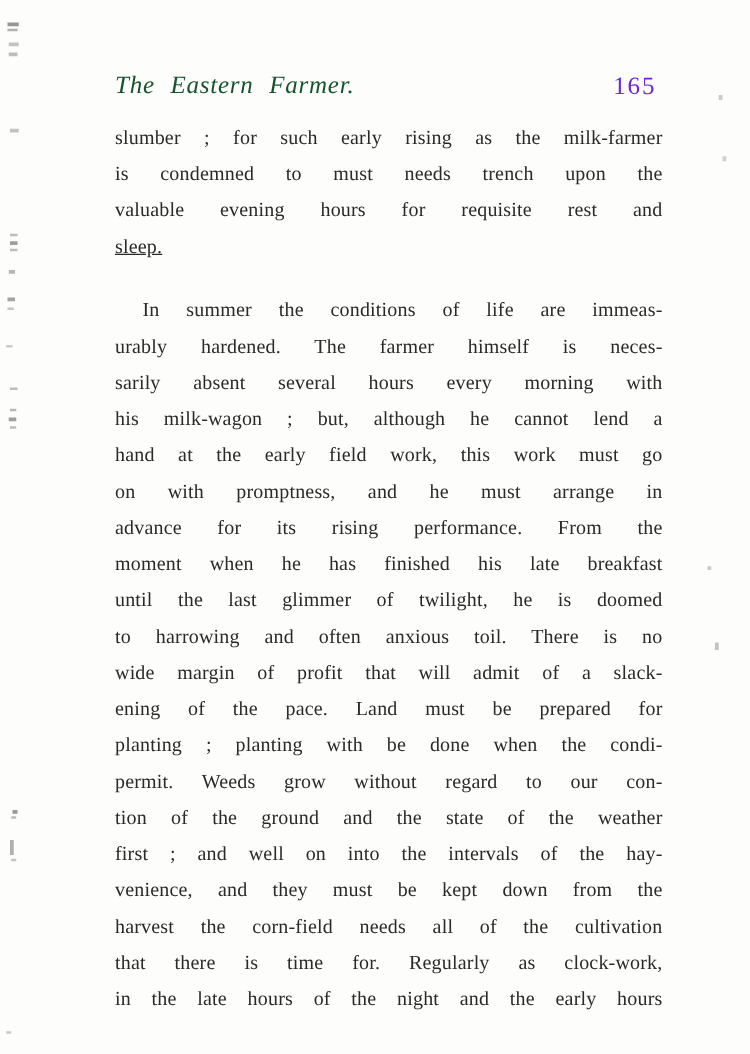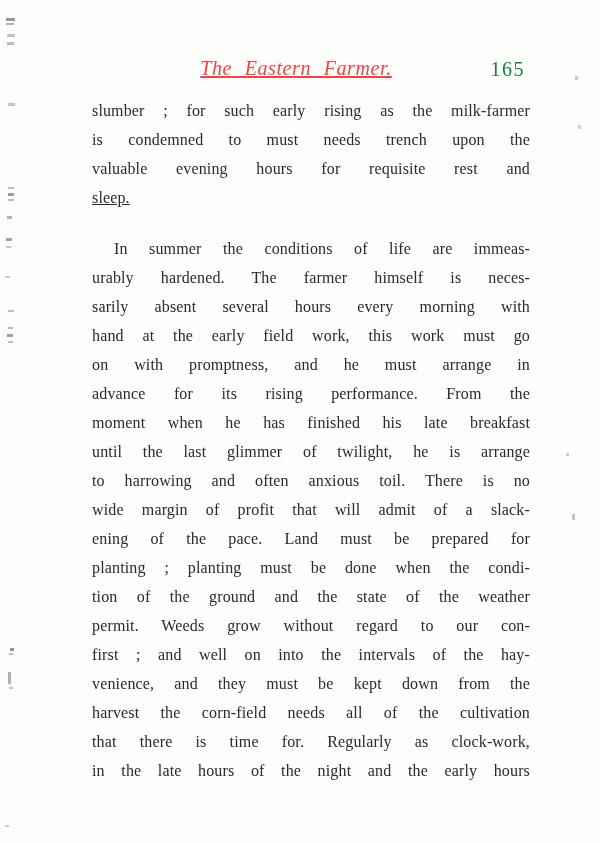--- a/index.html
+++ b/index.html
@@ -22,33 +22,32 @@
     top: 57px;
     left: 92px;
     width: 438px;
     height: 26px;
     font-size: 20px;
   }
   .running-title {
     position: absolute;
     left: 0;
     right: 30px;
-    text-align: center;
+    text-align: left;
     font-style: italic;
     letter-spacing: 0.6px;
     word-spacing: 7px;
-    color: #ef4444;
-    text-decoration: underline;
+    color: #14532d;
   }
   .page-number {
     position: absolute;
     right: 5px;
     top: 1px;
     letter-spacing: 1.5px;
-    color: #15803d;
+    color: #6d28d9;
   }
   
   .body-text {
     position: absolute;
     top: 96px;
     left: 92px;
     width: 438px;
     font-size: 16px;
     line-height: 29px;
     letter-spacing: 0.15px;
@@ -115,31 +114,32 @@
       <div class="line">slumber ; for such early rising as the milk-farmer</div>
       <div class="line">is condemned to must needs trench upon the</div>
       <div class="line">valuable evening hours for requisite rest and</div>
       <div class="line last">sleep.</div>
     </div>
 
     <div class="para indent">
       <div class="line">In summer the conditions of life are immeas-</div>
       <div class="line">urably hardened. The farmer himself is neces-</div>
       <div class="line">sarily absent several hours every morning with</div>
+      <div class="line">his milk-wagon ; but, although he cannot lend a</div>
       <div class="line">hand at the early field work, this work must go</div>
       <div class="line">on with promptness, and he must arrange in</div>
       <div class="line">advance for its rising performance. From the</div>
       <div class="line">moment when he has finished his late breakfast</div>
-      <div class="line">until the last glimmer of twilight, he is arrange</div>
+      <div class="line">until the last glimmer of twilight, he is doomed</div>
       <div class="line">to harrowing and often anxious toil. There is no</div>
       <div class="line">wide margin of profit that will admit of a slack-</div>
       <div class="line">ening of the pace. Land must be prepared for</div>
-      <div class="line">planting ; planting must be done when the condi-</div>
+      <div class="line">planting ; planting with be done when the condi-</div>
+      <div class="line">permit. Weeds grow without regard to our con-</div>
       <div class="line">tion of the ground and the state of the weather</div>
-      <div class="line">permit. Weeds grow without regard to our con-</div>
       <div class="line">first ; and well on into the intervals of the hay-</div>
       <div class="line">venience, and they must be kept down from the</div>
       <div class="line">harvest the corn-field needs all of the cultivation</div>
       <div class="line">that there is time for. Regularly as clock-work,</div>
       <div class="line">in the late hours of the night and the early hours</div>
     </div>
 
   </div>
 </div>
 

